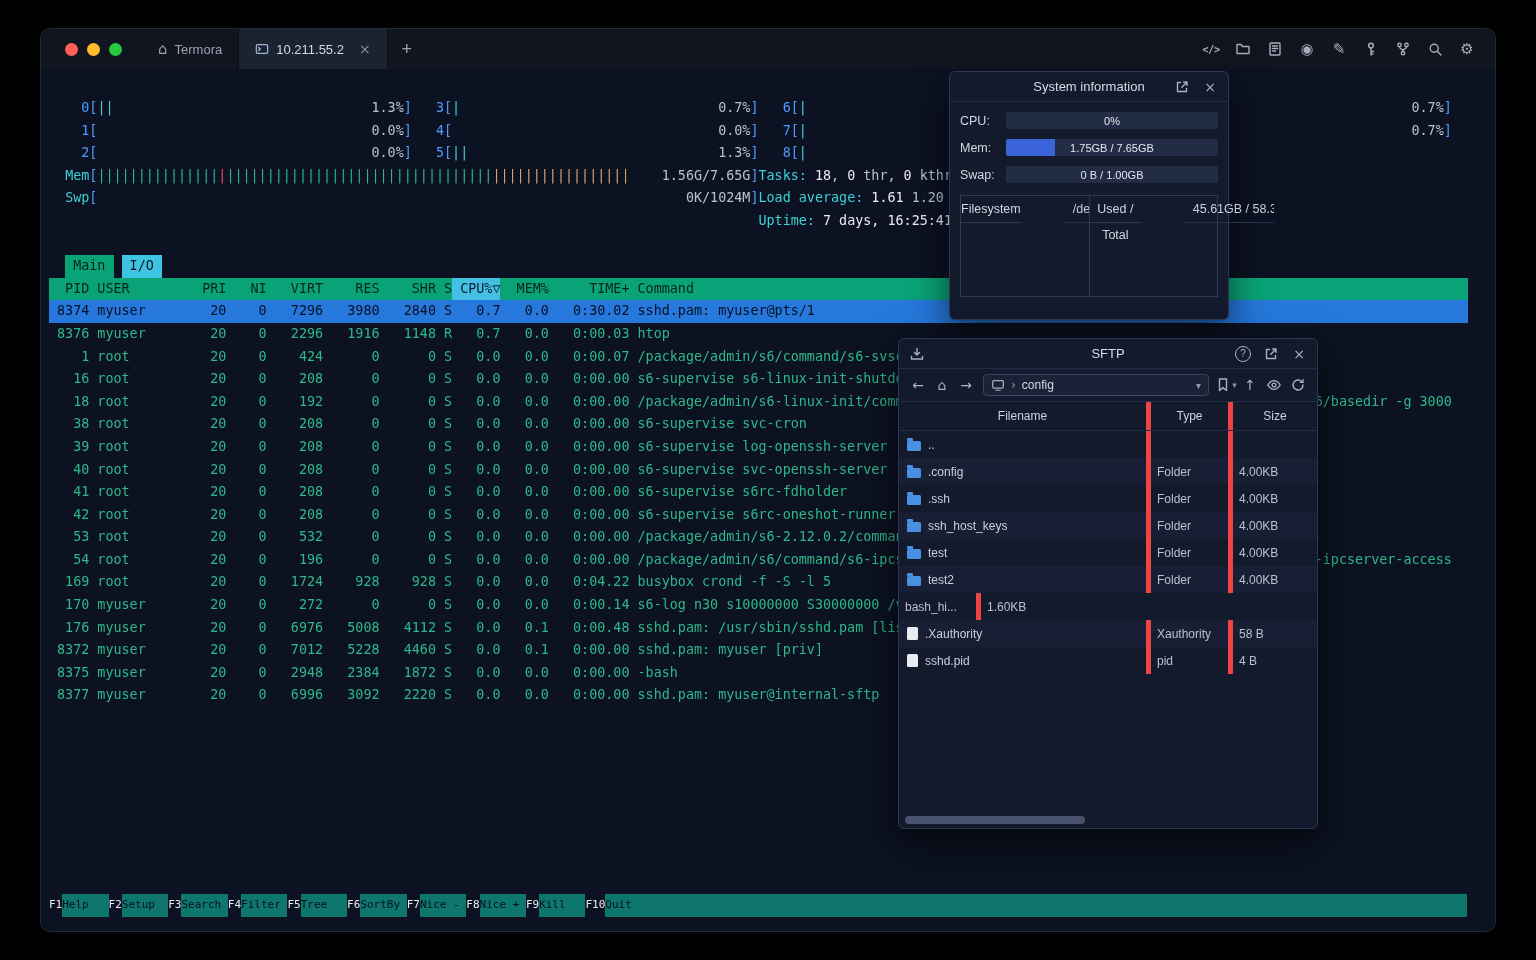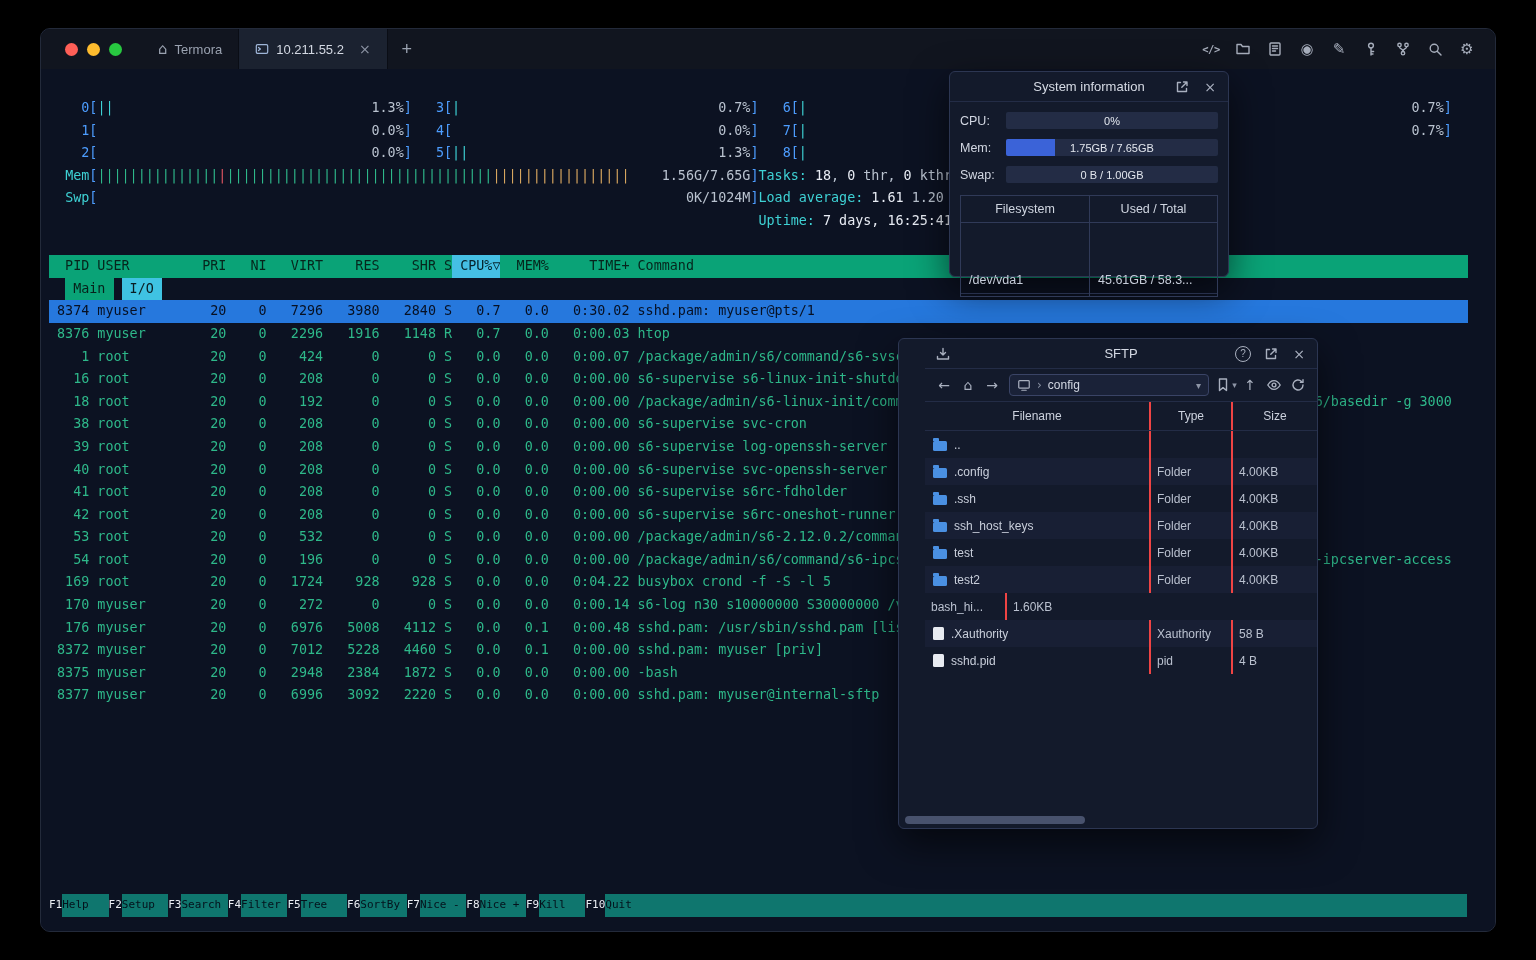--- a/index.html
+++ b/index.html
@@ -38,55 +38,55 @@
   .c-sel{background:#2678dd;color:#071022}
   .fnbar{position:absolute;left:8px;right:28px;bottom:14px;height:22.6px;display:flex;
     font-family:"DejaVu Sans Mono",monospace;font-size:11px;line-height:22.6px;}
   .fnbar span{display:inline-block;height:100%;white-space:pre;}
   .fk{color:#eaedf3}
   .fl{background:#0f766e;color:#04121c}
   .flfill{flex:1}
   
   .panel{position:absolute;background:#131a2b;border:1px solid #2c3652;border-radius:6px;
     box-shadow:0 14px 38px rgba(0,0,0,.6);color:#cdd3df;box-sizing:border-box;}
-  #sysinfo{left:908px;top:42px;width:280px;height:206px;z-index:5;}
-  #sftp{left:857px;top:309px;width:420px;height:491px;z-index:6;padding-left:26px;}
+  #sysinfo{left:908px;top:42px;width:280px;height:249px;z-index:5;}
+  #sftp{left:857px;top:309px;width:420px;height:491px;z-index:6;}
   .ptitle{height:29px;display:flex;align-items:center;padding:0 9px;border-bottom:1px solid #232c46;position:relative;}
   .pt-label{position:absolute;left:0;right:0;text-align:center;font-size:13px;color:#d6dbe5;pointer-events:none;}
   .pticons{display:flex;gap:10px;align-items:center;z-index:1;}
   .pticons.right{margin-left:auto;}
   .picon{width:18px;height:18px;display:flex;align-items:center;justify-content:center;color:#a9b0bf;}
   
   .simrow{display:flex;align-items:center;margin:10px 10px 0;}
   .simlabel{width:46px;font-size:12.5px;color:#d2d7e2;}
   .simbar{flex:1;height:17px;background:#232c45;border-radius:2px;position:relative;overflow:hidden;}
   .simfill{position:absolute;left:0;top:0;bottom:0;background:#3b63d8;}
   .simval{position:absolute;left:0;right:0;top:0;bottom:0;display:flex;align-items:center;justify-content:center;
     font-size:11px;color:#e3e7ee;}
   .fstable{margin:12px 10px 0;height:100px;border:1px solid #303a58;display:flex;}
-  .fscol{display:flex;flex-direction:column;gap:44px;}
+  .fscol{display:flex;flex-direction:row;gap:44px;}
   .fscol.c1{width:50%;border-right:1px solid #303a58;}
   .fscol.c2{flex:1;}
   .fsh{height:26px;line-height:26px;text-align:center;font-size:12.5px;color:#d0d6e1;border-bottom:1px solid #303a58;}
   .fsc{height:26px;line-height:26px;padding:0 8px;font-size:12.5px;color:#c6cdda;border-bottom:1px solid #27304c;
     white-space:nowrap;overflow:hidden;}
   
   .sftptb{height:32px;display:flex;align-items:center;padding:0 8px;border-bottom:1px solid #232c46;}
   .navgroup{display:flex;align-items:center;gap:2px;}
   .tbtn{min-width:22px;height:22px;display:flex;align-items:center;justify-content:center;color:#a9b0bf;}
   .tbtn .uicon{font-size:14px;}
   .caret{color:#8d95a6;font-size:9px;font-family:"DejaVu Sans",sans-serif;margin-left:1px;}
   .addr{flex:1;height:22px;margin:0 6px;border:1px solid #3a4466;background:#1a2238;border-radius:4px;
     display:flex;align-items:center;padding:0 7px;gap:6px;font-size:12px;color:#d3d8e3;box-sizing:border-box;}
   .addr .sep{color:#8d95a6;font-family:"DejaVu Sans",sans-serif;}
   .addr .caret{margin-left:auto;font-size:10px;}
   .addr svg{color:#a9b0bf;}
   .fhead{height:28px;display:flex;border-bottom:1px solid #232c46;font-size:12px;color:#ccd2de;}
   .fhead .fc{display:flex;align-items:center;justify-content:center;}
-  .fc{box-sizing:border-box;border-right:2px solid #ef4444;}
+  .fc{box-sizing:border-box;border-right:5px solid #ef4444;}
   .fname{flex:1;min-width:0;}
   .ftype{width:82px;}
   .fsize{width:84px;border-right:none;}
   .frow{height:27px;display:flex;font-size:12px;color:#c9cfdb;}
   .frow .fc{display:flex;align-items:center;overflow:hidden;white-space:nowrap;}
   .frow .fname{padding-left:8px;gap:7px;}
   .frow .ftype,.frow .fsize{padding-left:6px;color:#bac1cf;}
   .frow.odd{background:#181f34;}
   .icon-folder{width:14px;height:10px;background:#4a90e2;border-radius:1.5px;position:relative;flex:none;margin-top:3px;}
   .icon-folder::before{content:"";position:absolute;top:-3px;left:0;width:6px;height:3px;background:#4a90e2;
@@ -171,22 +171,22 @@
 
   <div class="terminal">
     <div id="htop">
         <div class="tl"><span>    </span><span class="c-bl">0[</span><span class="c-cy">||</span><span>                                </span><span class="c-gy">1.3%</span><span class="c-bl">]</span><span>   </span><span class="c-bl">3[</span><span class="c-cy">|</span><span>                                </span><span class="c-gy">0.7%</span><span class="c-bl">]</span><span>   </span><span class="c-bl">6[</span><span class="c-cy">|</span><span>                                                                           </span><span class="c-gy">0.7%</span><span class="c-bl">]</span></div>
         <div class="tl"><span>    </span><span class="c-bl">1[</span><span>                                  </span><span class="c-gy">0.0%</span><span class="c-bl">]</span><span>   </span><span class="c-bl">4[</span><span>                                 </span><span class="c-gy">0.0%</span><span class="c-bl">]</span><span>   </span><span class="c-bl">7[</span><span class="c-cy">|</span><span>                                                                           </span><span class="c-gy">0.7%</span><span class="c-bl">]</span></div>
         <div class="tl"><span>    </span><span class="c-bl">2[</span><span>                                  </span><span class="c-gy">0.0%</span><span class="c-bl">]</span><span>   </span><span class="c-bl">5[</span><span class="c-cy">||</span><span>                               </span><span class="c-gy">1.3%</span><span class="c-bl">]</span><span>   </span><span class="c-bl">8[</span><span class="c-cy">|</span><span>                      </span><span class="c-bl">]</span></div>
         <div class="tl"><span>  </span><span class="c-cy">Mem</span><span class="c-bl">[</span><span class="c-gr">|||||||||||||||</span><span class="c-rd">|</span><span class="c-gr">|||||||||||||||||||||||||||||||||</span><span class="c-yl">|||||||||||||||||</span><span>    </span><span class="c-gy">1.56G/7.65G</span><span class="c-bl">]</span><span class="c-cy">Tasks: </span><span class="c-wh">18</span><span class="c-gy">, </span><span class="c-wh">0</span><span class="c-gy"> thr, </span><span class="c-wh">0</span><span class="c-gy"> kthr; </span><span class="c-wh">1</span><span class="c-gr"> running</span></div>
         <div class="tl"><span>  </span><span class="c-cy">Swp</span><span class="c-bl">[</span><span>                                                                         </span><span class="c-gy">0K/1024M</span><span class="c-bl">]</span><span class="c-cy">Load average: </span><span class="c-wh">1.61 </span><span class="c-gy">1.20 0.87</span></div>
         <div class="tl"><span>                                                                                        </span><span class="c-cy">Uptime: </span><span class="c-wh">7 days, 16:25:41</span></div>
         <div class="tl"></div>
+        <div class="tl"><span>  </span><span class="c-tabm"> Main </span><span> </span><span class="c-tabi"> I/O </span></div>
         <div class="tl"><span class="c-hdr">  PID USER         PRI   NI   VIRT    RES    SHR S</span><span class="c-hdrsel"> CPU%▽</span><span class="c-hdr">  MEM%     TIME+ Command</span><span class="c-hdr">                                                                                                </span></div>
-        <div class="tl"><span>  </span><span class="c-tabm"> Main </span><span> </span><span class="c-tabi"> I/O </span></div>
         <div class="tl"><span class="c-sel"> 8374 myuser        20    0   7296   3980   2840 S   0.7   0.0   0:30.02 sshd.pam: myuser@pts/1                                                                                 </span></div>
         <div class="tl"><span class="c-gr"> 8376 myuser        20    0   2296   1916   1148 R   0.7   0.0   0:00.03 htop</span></div>
         <div class="tl"><span class="c-gr">    1 root          20    0    424      0      0 S   0.0   0.0   0:00.07 /package/admin/s6/command/s6-svscan -d4 -- /run/service</span></div>
         <div class="tl"><span class="c-gr">   16 root          20    0    208      0      0 S   0.0   0.0   0:00.00 s6-supervise s6-linux-init-shutdownd</span></div>
         <div class="tl"><span class="c-gr">   18 root          20    0    192      0      0 S   0.0   0.0   0:00.00 /package/admin/s6-linux-init/command/s6-linux-init-shutdownd -v2 -d3 -B -a -c /run/s6/basedir -g 3000</span></div>
         <div class="tl"><span class="c-gr">   38 root          20    0    208      0      0 S   0.0   0.0   0:00.00 s6-supervise svc-cron</span></div>
         <div class="tl"><span class="c-gr">   39 root          20    0    208      0      0 S   0.0   0.0   0:00.00 s6-supervise log-openssh-server</span></div>
         <div class="tl"><span class="c-gr">   40 root          20    0    208      0      0 S   0.0   0.0   0:00.00 s6-supervise svc-openssh-server</span></div>
         <div class="tl"><span class="c-gr">   41 root          20    0    208      0      0 S   0.0   0.0   0:00.00 s6-supervise s6rc-fdholder</span></div>
         <div class="tl"><span class="c-gr">   42 root          20    0    208      0      0 S   0.0   0.0   0:00.00 s6-supervise s6rc-oneshot-runner</span></div>

